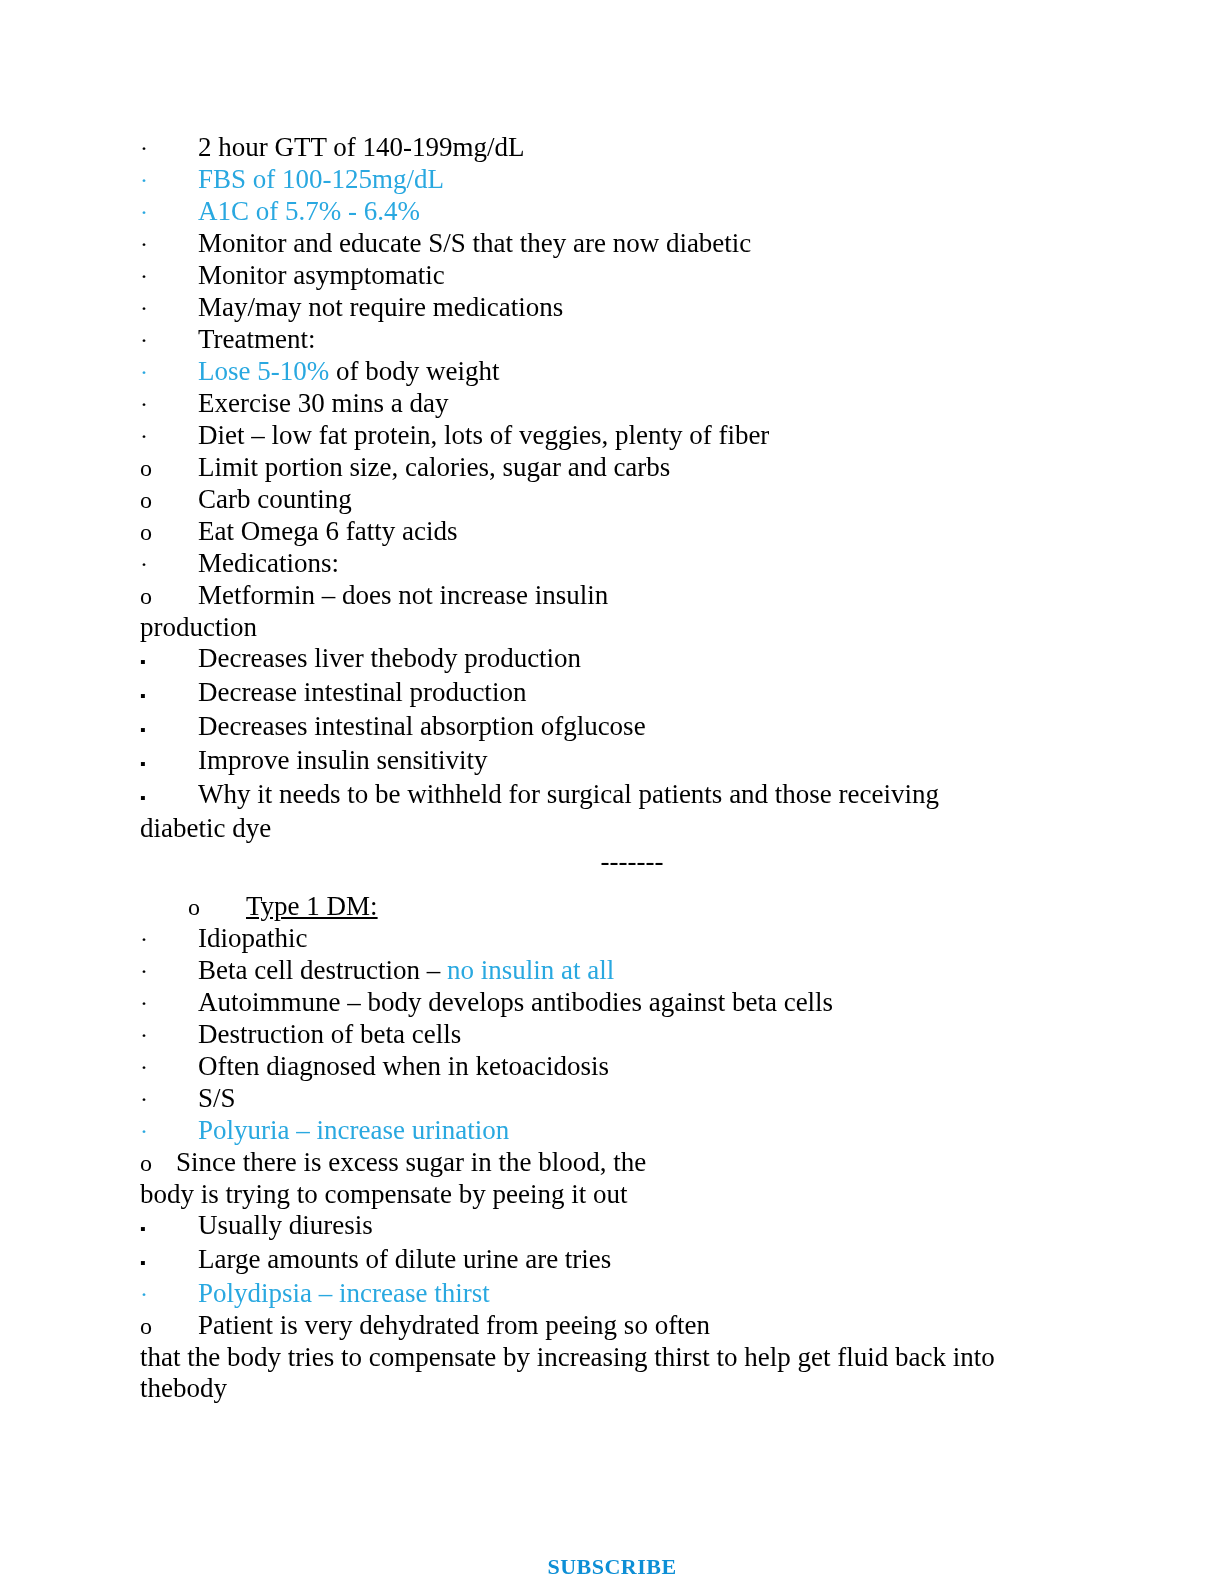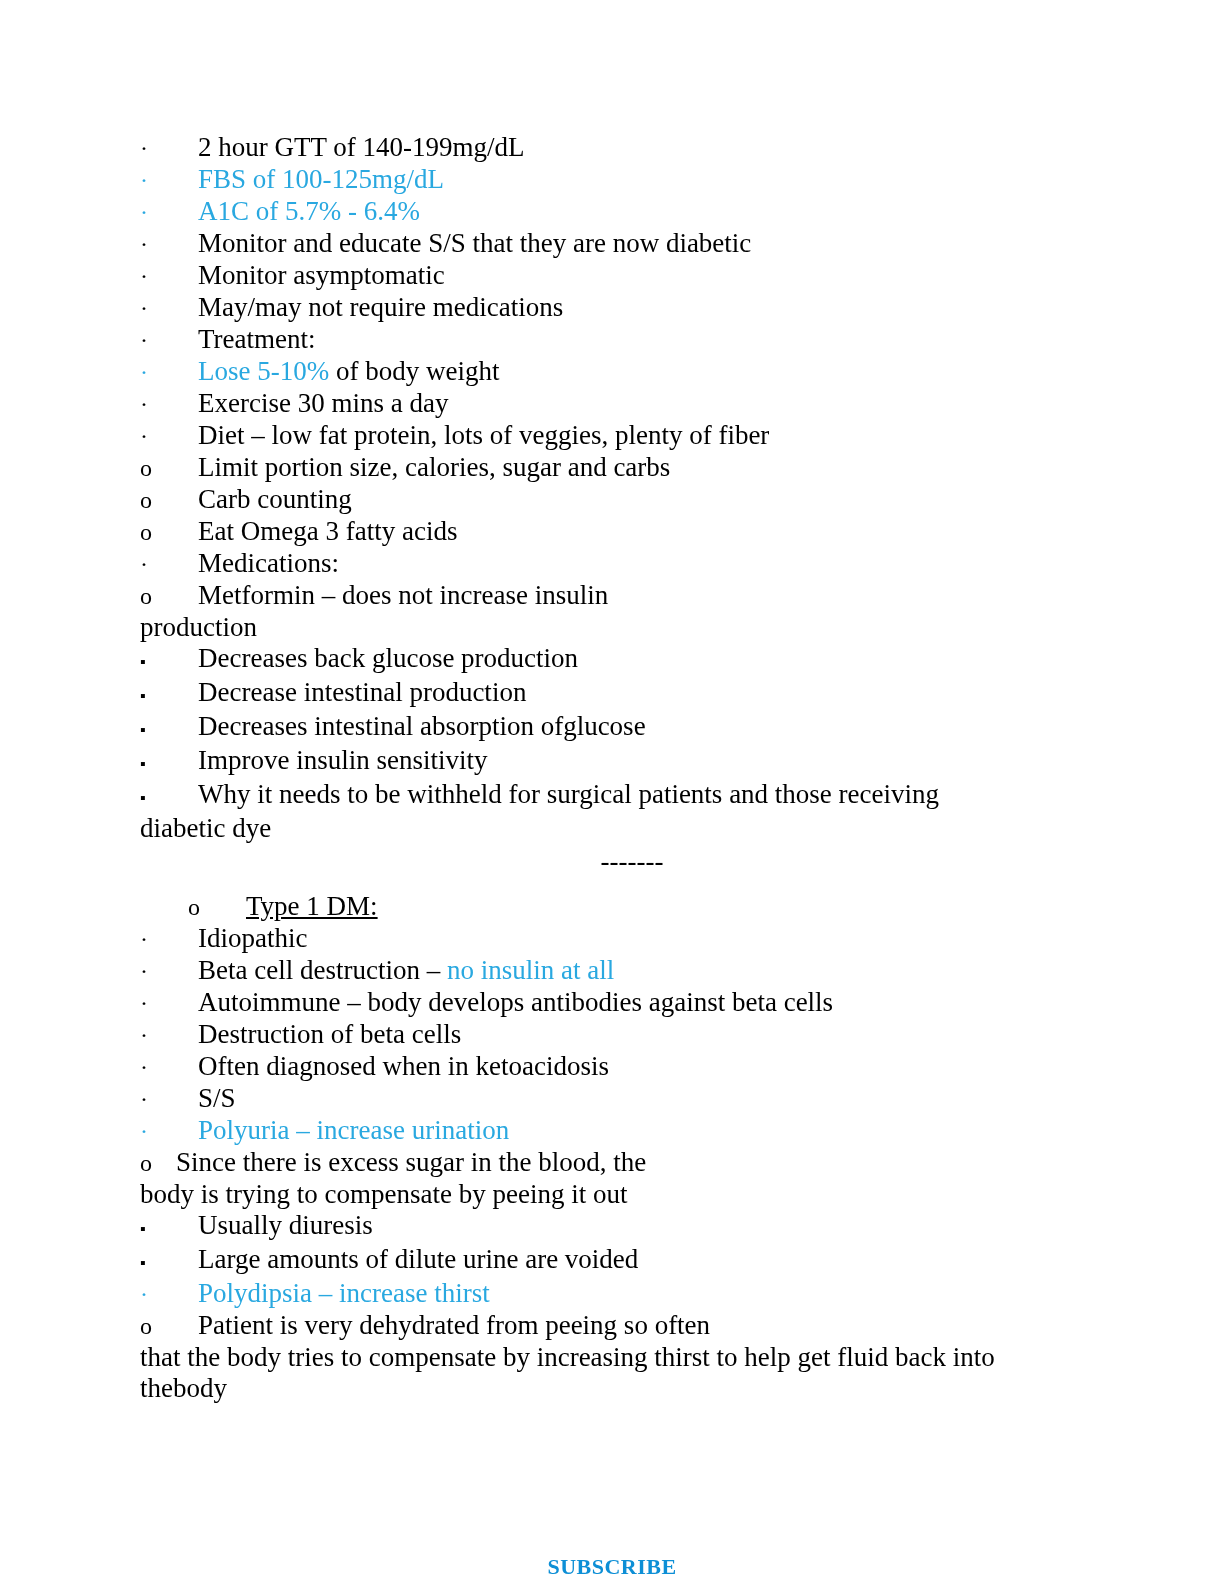--- a/index.html
+++ b/index.html
@@ -65,42 +65,42 @@
       <div class="line"><span class="bullet b-dot" style="color: rgb(41, 168, 224);">·</span><span class="text"><span style="color: rgb(41, 168, 224);">A1C of 5.7% - 6.4%</span></span></div>
       <div class="line"><span class="bullet b-dot">·</span><span class="text"><span>Monitor and educate S/S that they are now diabetic</span></span></div>
       <div class="line"><span class="bullet b-dot">·</span><span class="text"><span>Monitor asymptomatic</span></span></div>
       <div class="line"><span class="bullet b-dot">·</span><span class="text"><span>May/may not require medications</span></span></div>
       <div class="line"><span class="bullet b-dot">·</span><span class="text"><span>Treatment:</span></span></div>
       <div class="line"><span class="bullet b-dot" style="color: rgb(41, 168, 224);">·</span><span class="text"><span style="color: rgb(41, 168, 224);">Lose 5-10%</span><span> of body weight</span></span></div>
       <div class="line"><span class="bullet b-dot">·</span><span class="text"><span>Exercise 30 mins a day</span></span></div>
       <div class="line"><span class="bullet b-dot">·</span><span class="text"><span>Diet – low fat protein, lots of veggies, plenty of fiber</span></span></div>
       <div class="line"><span class="bullet b-o">o</span><span class="text"><span>Limit portion size, calories, sugar and carbs</span></span></div>
       <div class="line"><span class="bullet b-o">o</span><span class="text"><span>Carb counting</span></span></div>
-      <div class="line"><span class="bullet b-o">o</span><span class="text"><span>Eat Omega 3 fatty acids</span></span></div>
+      <div class="line"><span class="bullet b-o">o</span><span class="text"><span>Eat Omega 6 fatty acids</span></span></div>
       <div class="line"><span class="bullet b-dot">·</span><span class="text"><span>Medications:</span></span></div>
       <div class="line"><span class="bullet b-o">o</span><span class="text"><span>Metformin – does not increase insulin</span></span></div>
       <div class="line"><span class="text"><span>production</span></span></div>
-      <div class="line"><span class="bullet b-square">▪</span><span class="text"><span>Decreases back glucose production</span></span></div>
+      <div class="line"><span class="bullet b-square">▪</span><span class="text"><span>Decreases liver thebody production</span></span></div>
       <div class="line"><span class="bullet b-square">▪</span><span class="text"><span>Decrease intestinal production</span></span></div>
       <div class="line"><span class="bullet b-square">▪</span><span class="text"><span>Decreases intestinal absorption ofglucose</span></span></div>
       <div class="line"><span class="bullet b-square">▪</span><span class="text"><span>Improve insulin sensitivity</span></span></div>
       <div class="line"><span class="bullet b-square">▪</span><span class="text"><span>Why it needs to be withheld for surgical patients and those receiving</span></span></div>
       <div class="line"><span class="text"><span>diabetic dye</span></span></div>
       <div class="line center" style="margin-top: 2px;"><span class="text"><span>-------</span></span></div>
       <div class="line" style="margin-top: 14px; margin-left: 48px;"><span class="bullet b-o">o</span><span class="text"><span style="text-decoration: underline;">Type 1 DM:</span></span></div>
       <div class="line"><span class="bullet b-dot">·</span><span class="text"><span>Idiopathic</span></span></div>
       <div class="line"><span class="bullet b-dot">·</span><span class="text"><span>Beta cell destruction – </span><span style="color: rgb(41, 168, 224);">no insulin at all</span></span></div>
       <div class="line"><span class="bullet b-dot">·</span><span class="text"><span>Autoimmune – body develops antibodies against beta cells</span></span></div>
       <div class="line"><span class="bullet b-dot">·</span><span class="text"><span>Destruction of beta cells</span></span></div>
       <div class="line"><span class="bullet b-dot">·</span><span class="text"><span>Often diagnosed when in ketoacidosis</span></span></div>
       <div class="line"><span class="bullet b-dot">·</span><span class="text"><span>S/S</span></span></div>
       <div class="line"><span class="bullet b-dot" style="color: rgb(41, 168, 224);">·</span><span class="text"><span style="color: rgb(41, 168, 224);">Polyuria – increase urination</span></span></div>
       <div class="line"><span class="bullet b-o tight">o</span><span class="text"><span>Since there is excess sugar in the blood, the</span></span></div>
       <div class="line"><span class="text"><span>body is trying to compensate by peeing it out</span></span></div>
       <div class="line"><span class="bullet b-square">▪</span><span class="text"><span>Usually diuresis</span></span></div>
-      <div class="line"><span class="bullet b-square">▪</span><span class="text"><span>Large amounts of dilute urine are voided</span></span></div>
+      <div class="line"><span class="bullet b-square">▪</span><span class="text"><span>Large amounts of dilute urine are tries</span></span></div>
       <div class="line"><span class="bullet b-dot" style="color: rgb(41, 168, 224);">·</span><span class="text"><span style="color: rgb(41, 168, 224);">Polydipsia – increase thirst</span></span></div>
       <div class="line"><span class="bullet b-o">o</span><span class="text"><span>Patient is very dehydrated from peeing so often</span></span></div>
       <div class="line"><span class="text"><span>that the body tries to compensate by increasing thirst to help get fluid back into</span></span></div>
       <div class="line"><span class="text"><span>thebody</span></span></div>
     </div>
   <div class="footer" style="color: rgb(13, 143, 214);">SUBSCRIBE</div>
 </div>
 
 </body></html>

